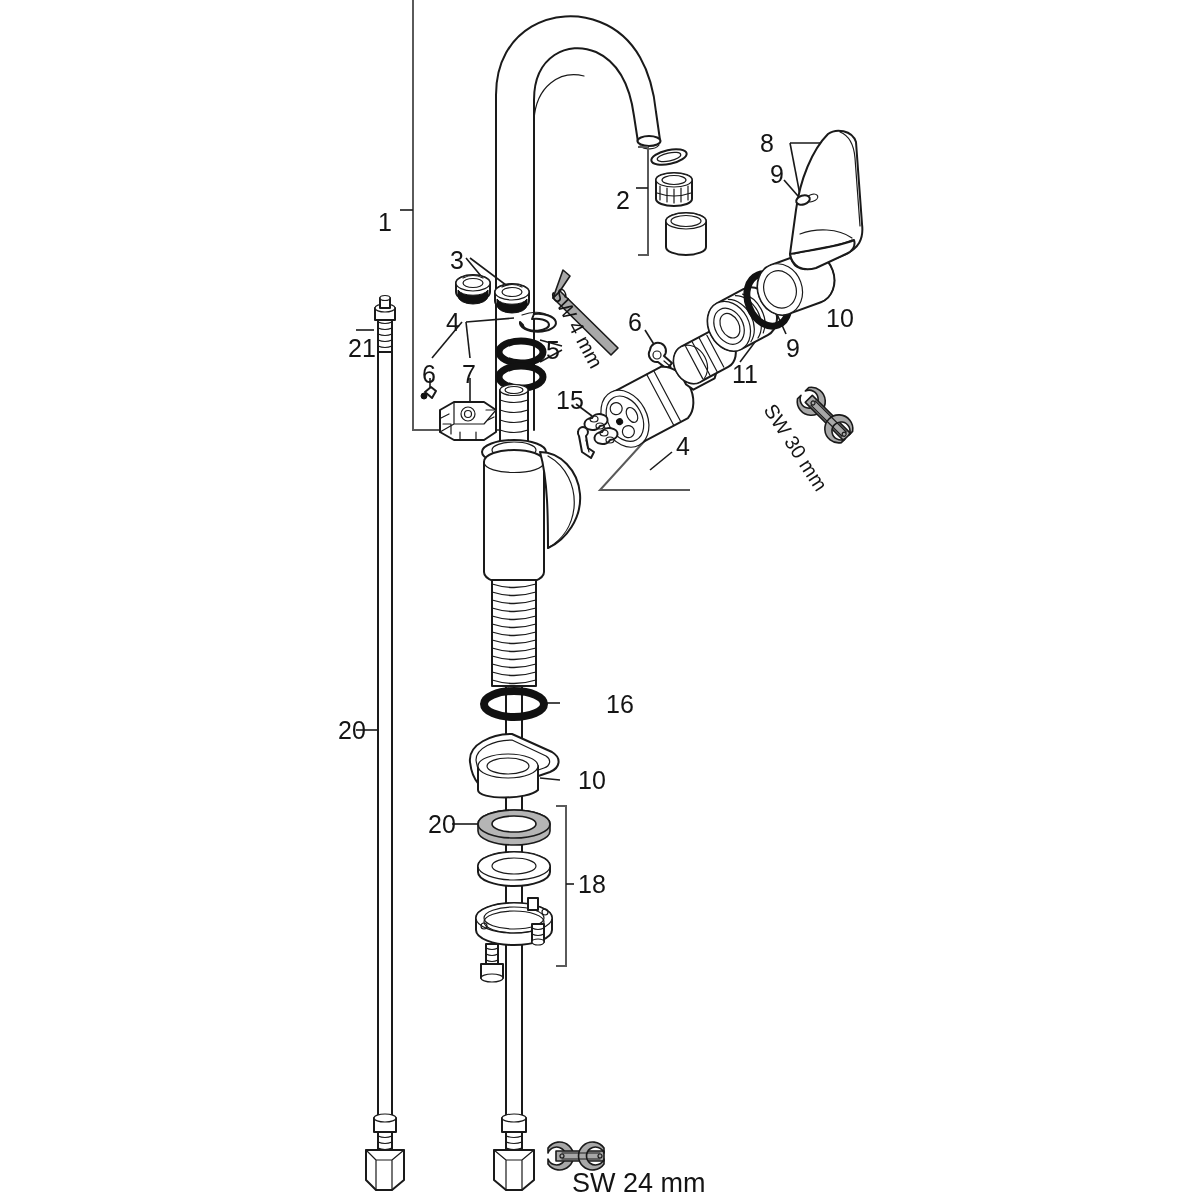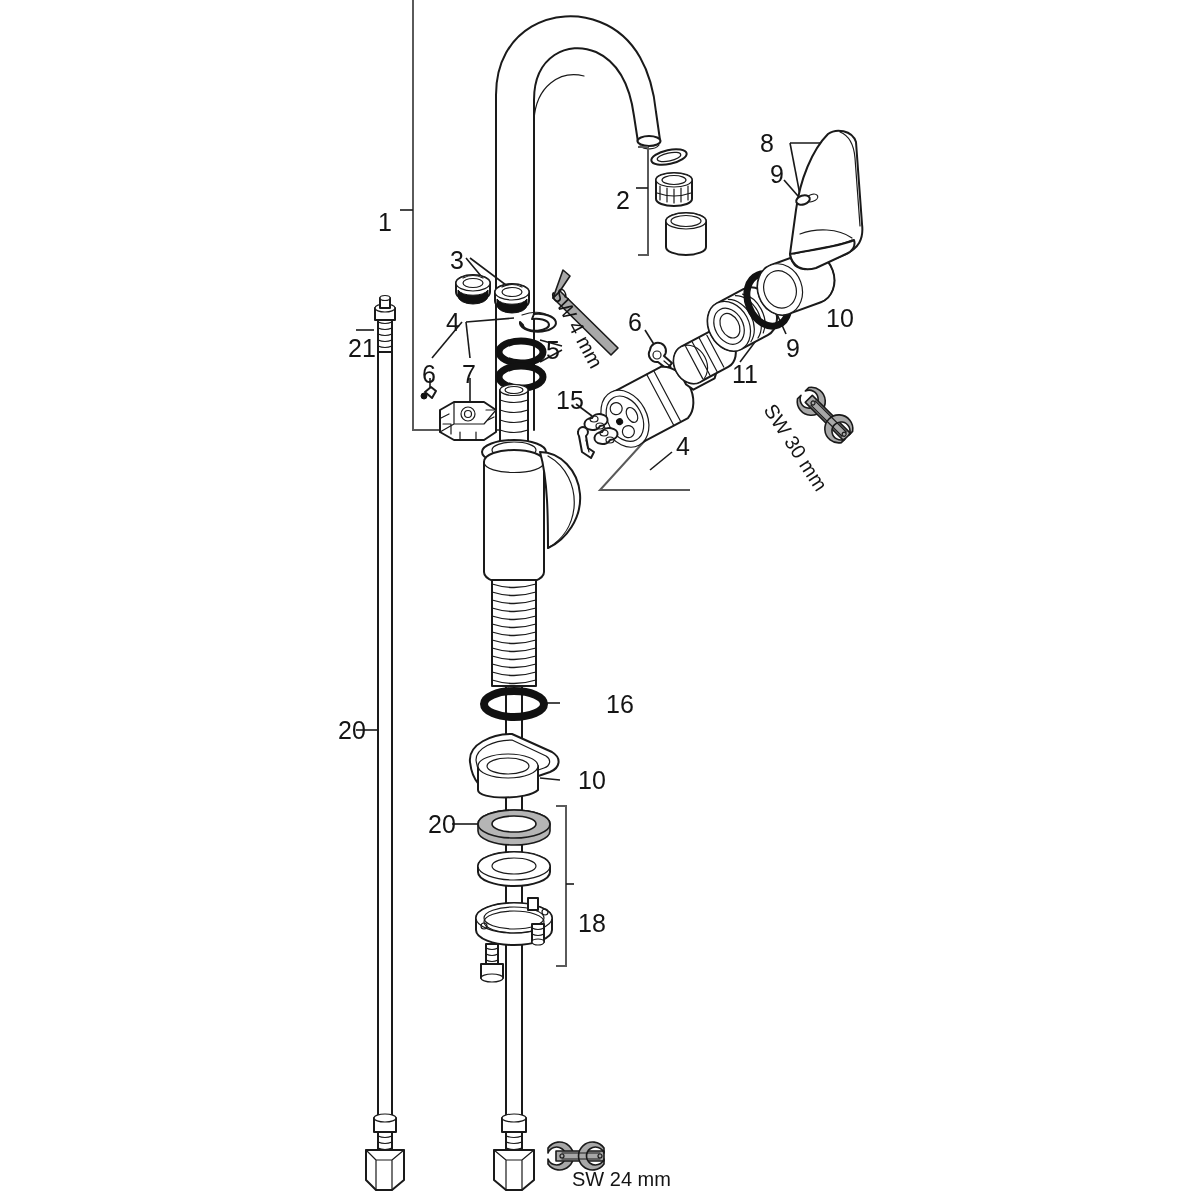--- a/index.html
+++ b/index.html
@@ -430,22 +430,22 @@
 <div class="lbl" style="left:760px;top:131px;">8</div>
 <div class="lbl" style="left:770px;top:162px;">9</div>
 <div class="lbl" style="left:826px;top:306px;">10</div>
 <div class="lbl" style="left:732px;top:362px;">11</div>
 <div class="lbl" style="left:786px;top:336px;">9</div>
 <div class="lbl" style="left:676px;top:434px;">4</div>
 <div class="lbl" style="left:628px;top:310px;">6</div>
 <div class="lbl" style="left:556px;top:388px;">15</div>
 <div class="lbl" style="left:578px;top:692px;margin-left:28px;">16</div>
 <div class="lbl" style="left:578px;top:768px;">10</div>
-<div class="lbl" style="left:578px;top:872px;margin-top:39px;">18</div>
+<div class="lbl" style="left:578px;top:872px;">18</div>
 <div class="lbl" style="left:428px;top:812px;">20</div>
 <div class="lbl" style="left:338px;top:718px;">20</div>
 <div class="lbl" style="left:348px;top:320px;margin-top:16px;">21</div>
 
 <div class="tool-lbl" style="left:566px;top:284px;transform:rotate(62deg);">SW 4 mm</div>
 <div class="tool-lbl" style="left:778px;top:400px;transform:rotate(57deg);">SW 30 mm</div>
-<div class="tool-lbl" style="left:572px;top:1168px;font-size:20px;">SW 24 mm</div>
+<div class="tool-lbl" style="left:572px;top:1168px;font-size:27px;">SW 24 mm</div>
 
 </div>
 
 </body></html>

